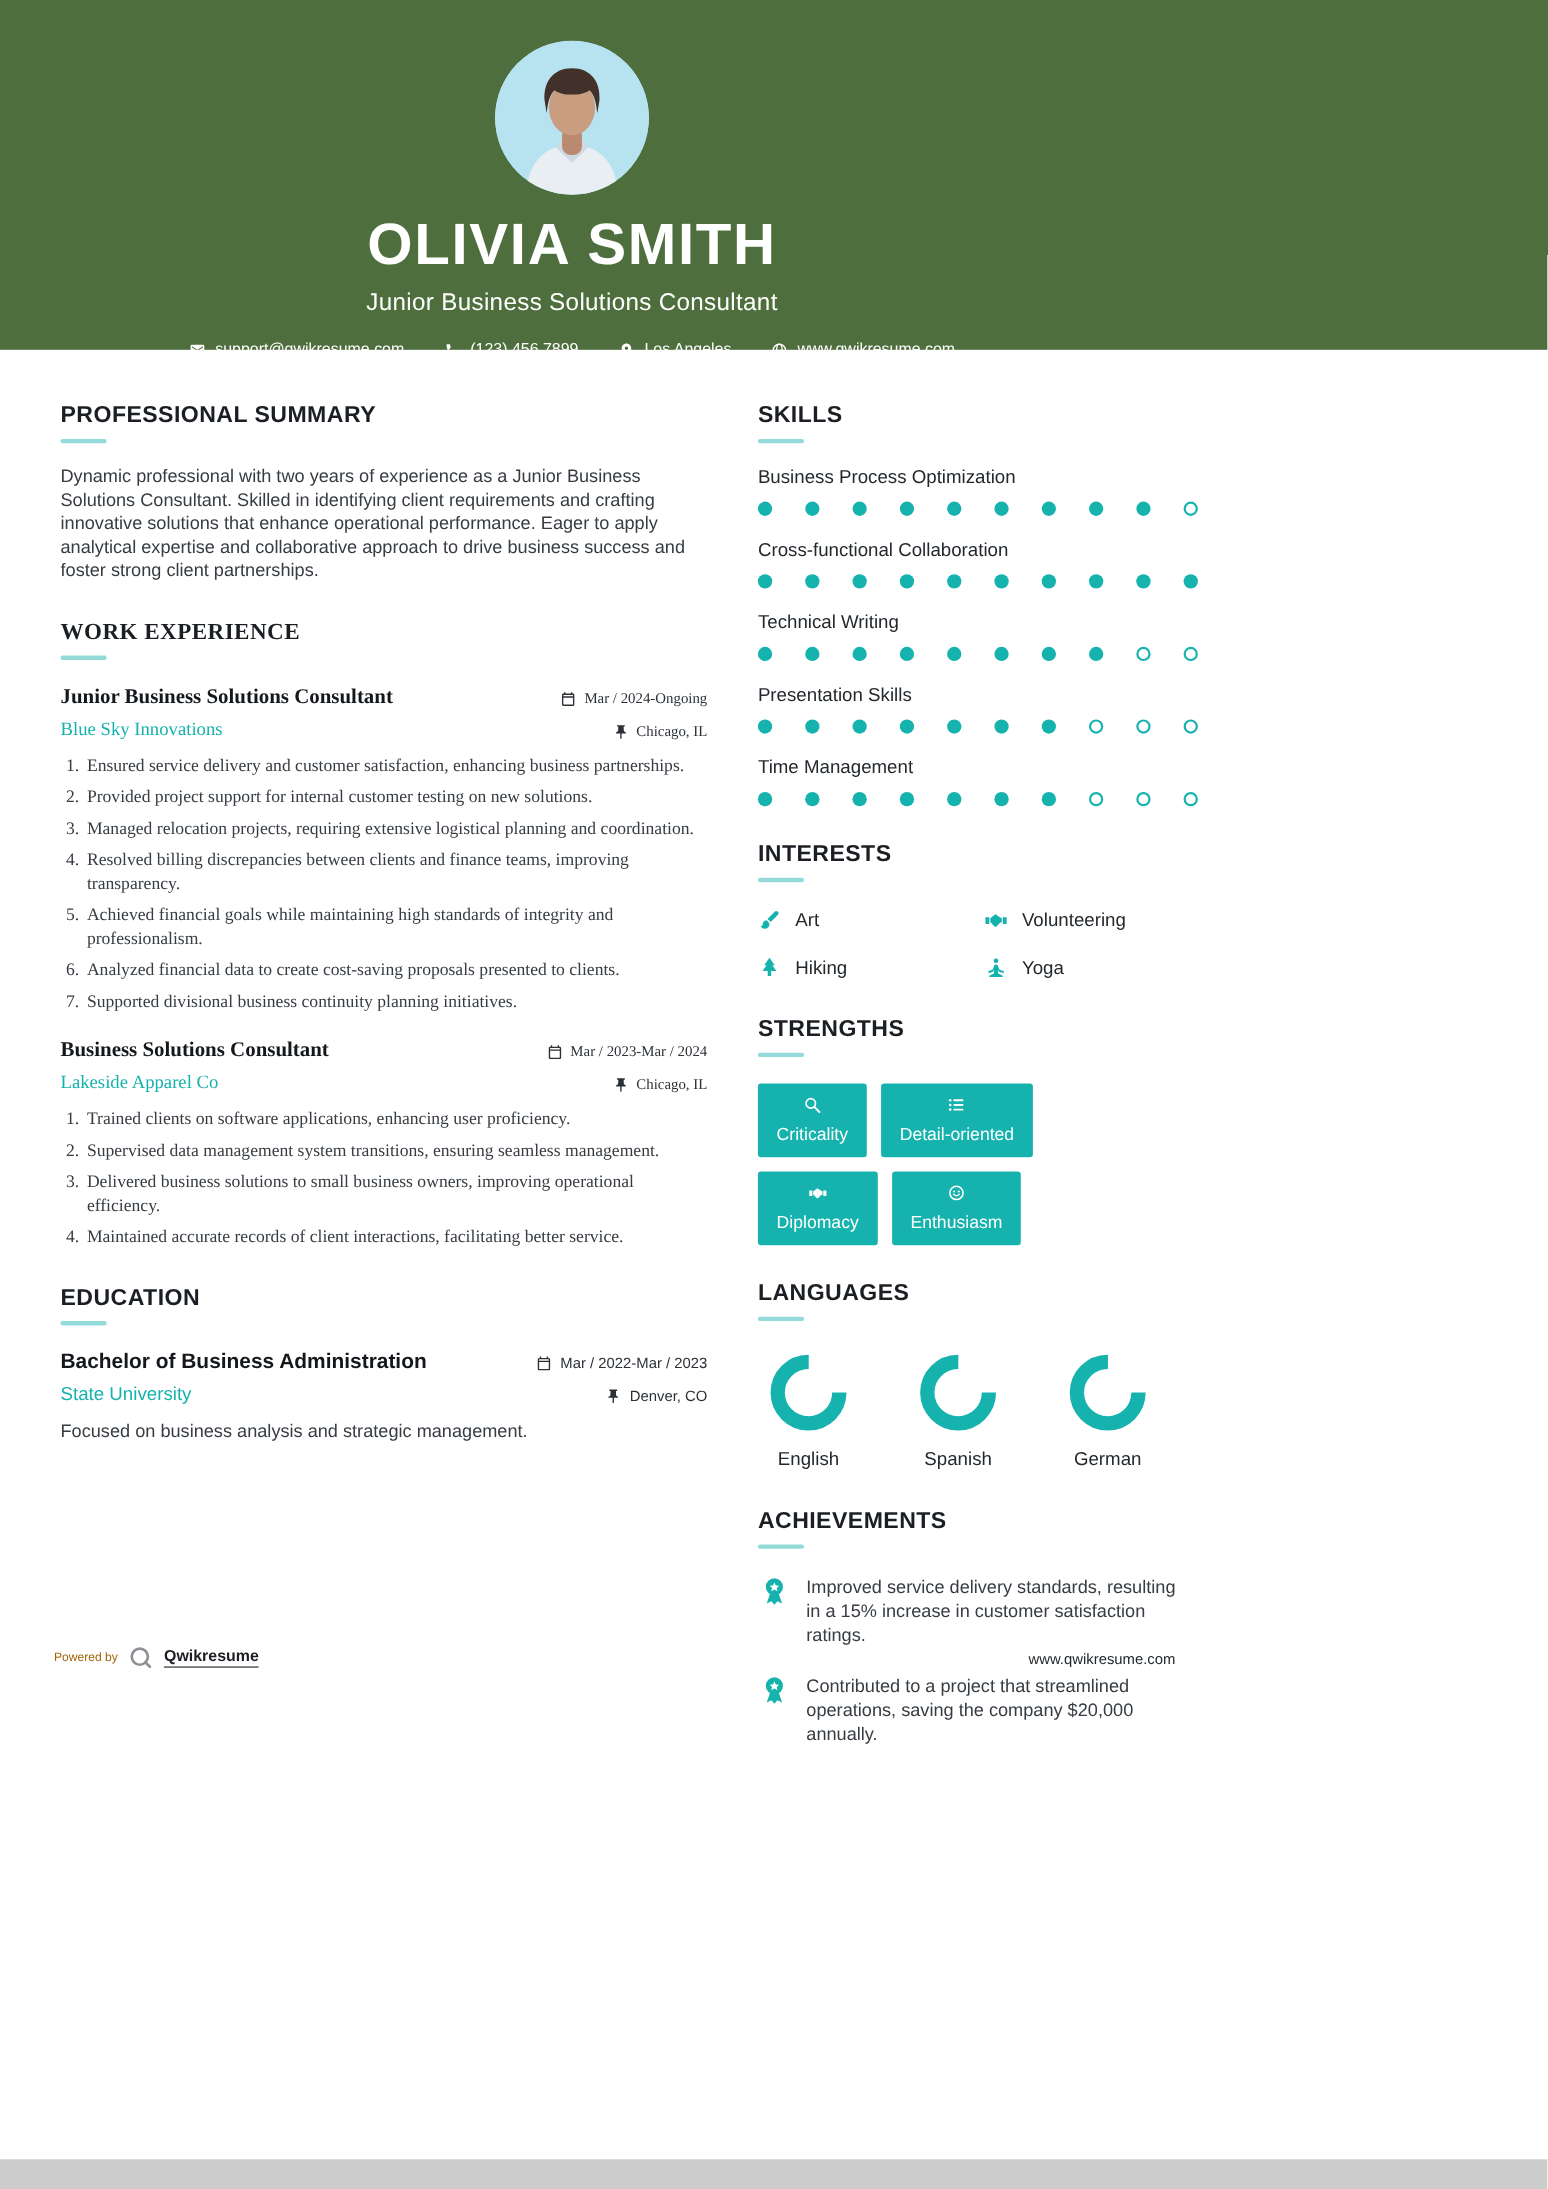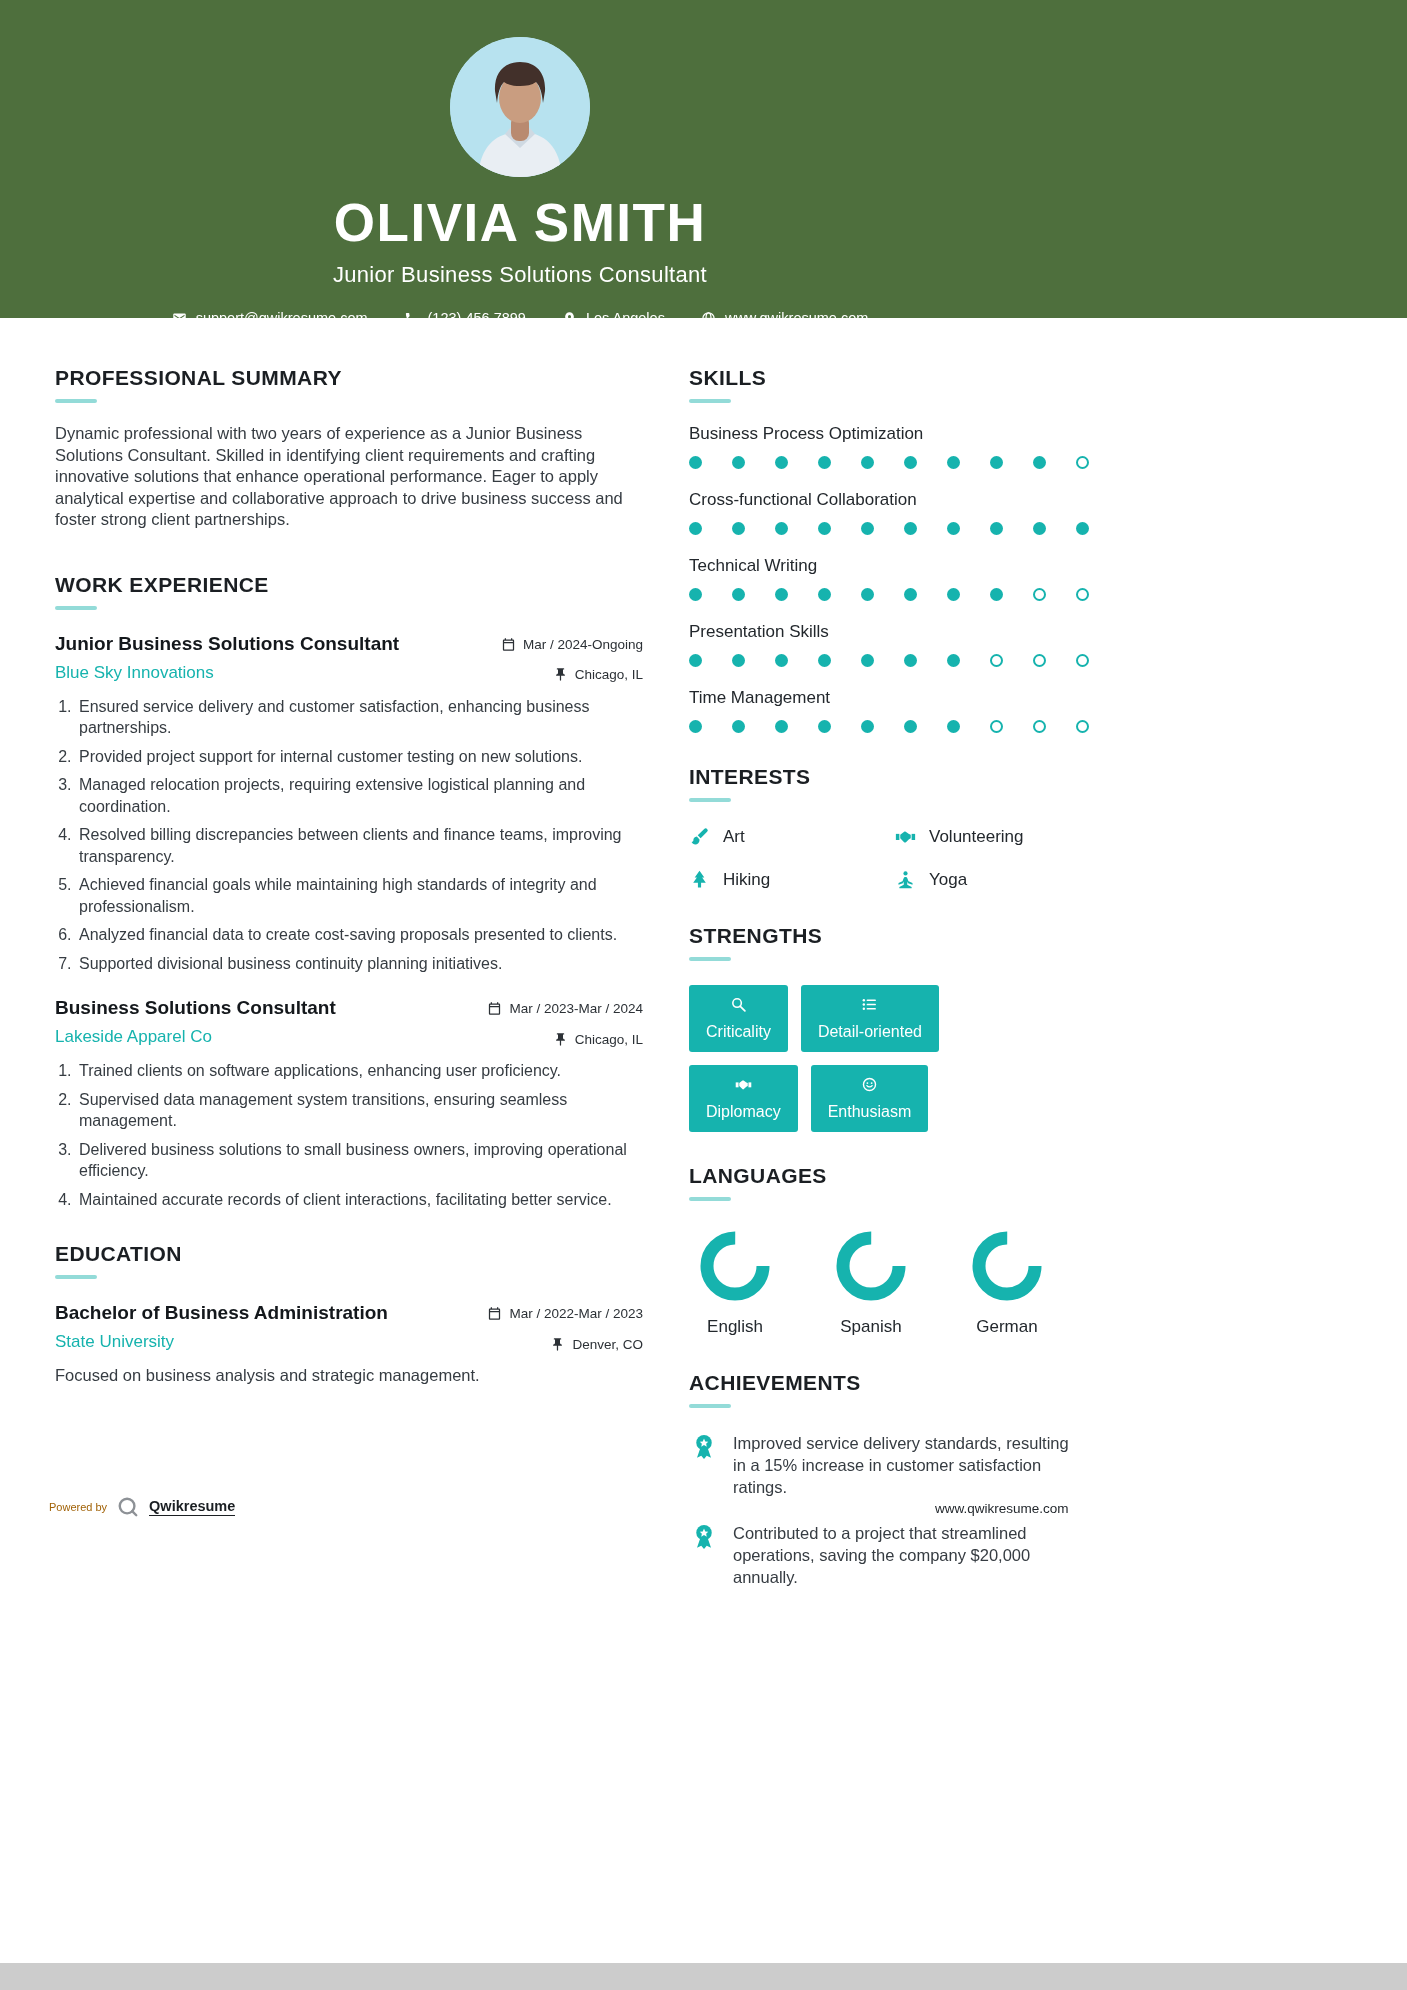--- a/index.html
+++ b/index.html
@@ -20,25 +20,25 @@
   
   .body { padding:48px 35px 0 55px; display:flex; gap:46px; }
   .col-left { width:588px; flex-shrink:0; }
   .col-right { flex:1; }
 
   h2.sec { font-size:21px; font-weight:bold; color:var(--ink); letter-spacing:.4px; }
   .bar { width:42px; height:4px; background:var(--accent-light); margin-top:9px; border-radius:2px; }
 
   .summary-text { margin-top:20px; font-size:16.5px; line-height:21.5px; color:var(--text); }
 
-  .work { margin-top:42px; }
+  .work { margin-top:31px;font-family:Liberation Serif, serif; }
   .job { margin-top:23px; }
   .jrow1 { display:flex; justify-content:space-between; align-items:flex-start; }
   .jtitle { font-size:19px; font-weight:bold; color:#14181c; }
-  .jmeta { display:flex; align-items:flex-start; gap:7px; font-size:13.5px; color:#2c3136; white-space:nowrap; padding-top:4px; }
+  .jmeta { display:flex; align-items:flex-end; gap:7px; font-size:13.5px; color:#2c3136; white-space:nowrap; padding-top:4px; }
   .jmeta svg { width:15px; height:15px; fill:#2c3136; }
   .jrow2 { display:flex; justify-content:space-between; align-items:center; margin-top:8px; }
   .company { color:var(--accent); font-size:17px; }
   ol.bullets { margin-top:13px; padding-left:21px; }
   ol.bullets li { font-size:16px; line-height:21.5px; color:var(--text); margin-bottom:7px; padding-left:3px; }
 
   .edu { margin-top:32px; }
   .edu-note { margin-top:14px; font-size:16.5px; color:var(--text); }
 
   

